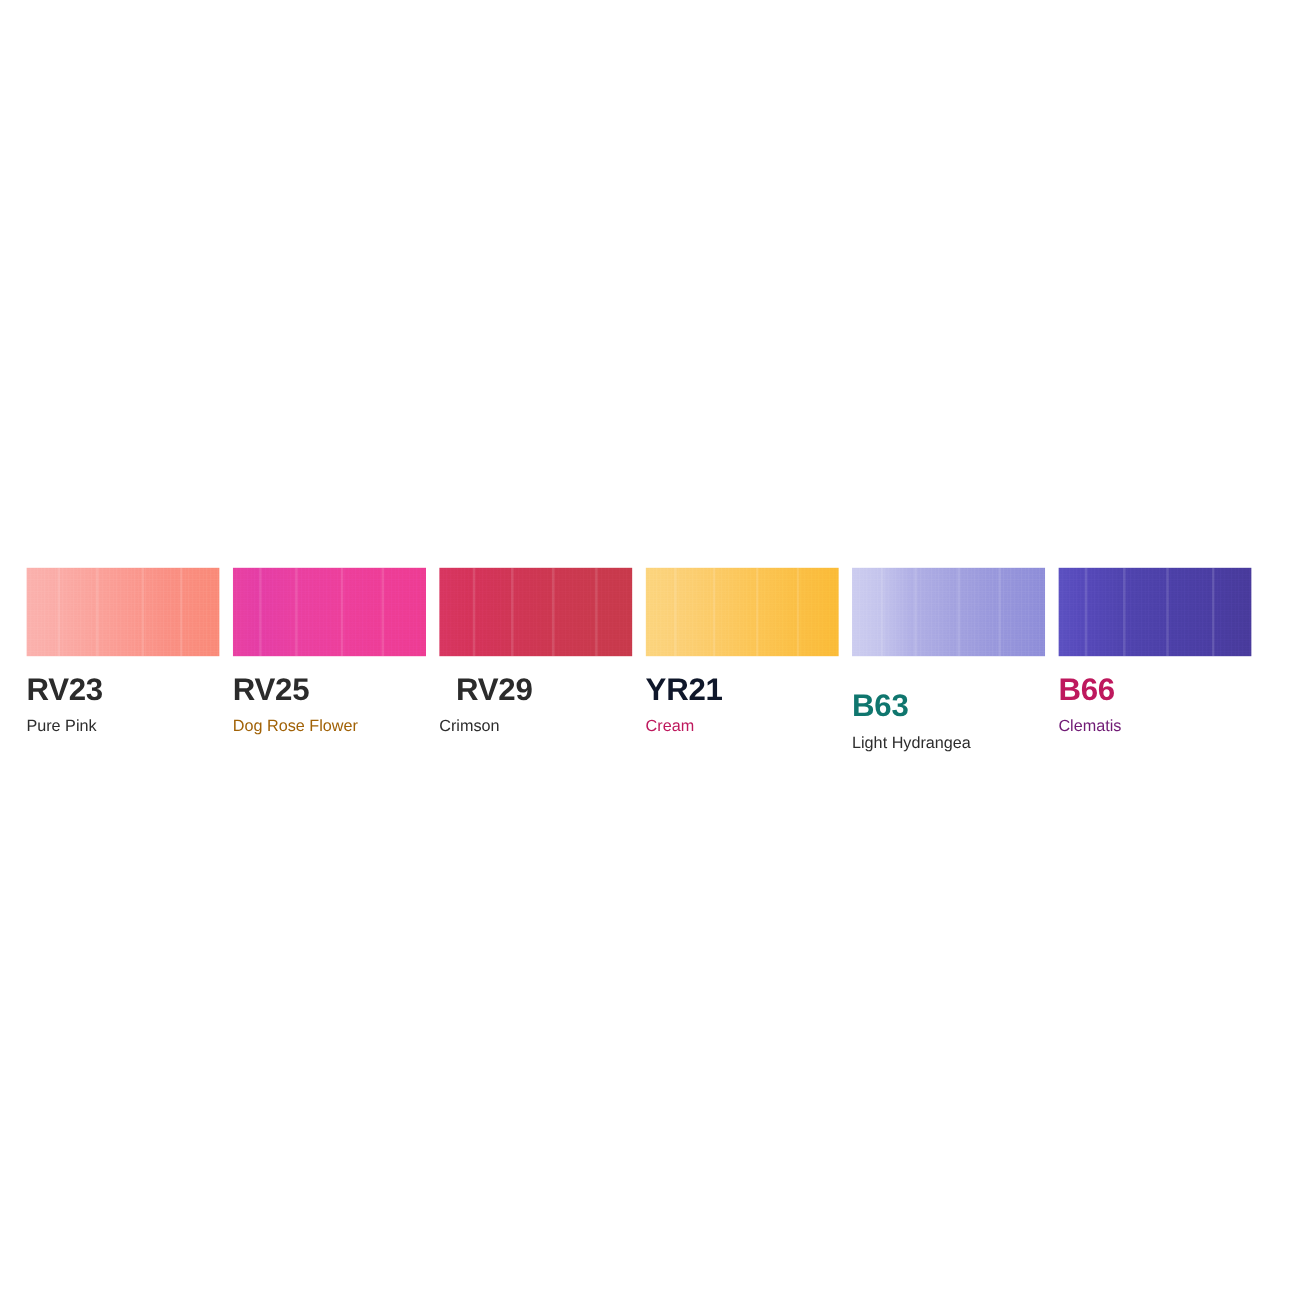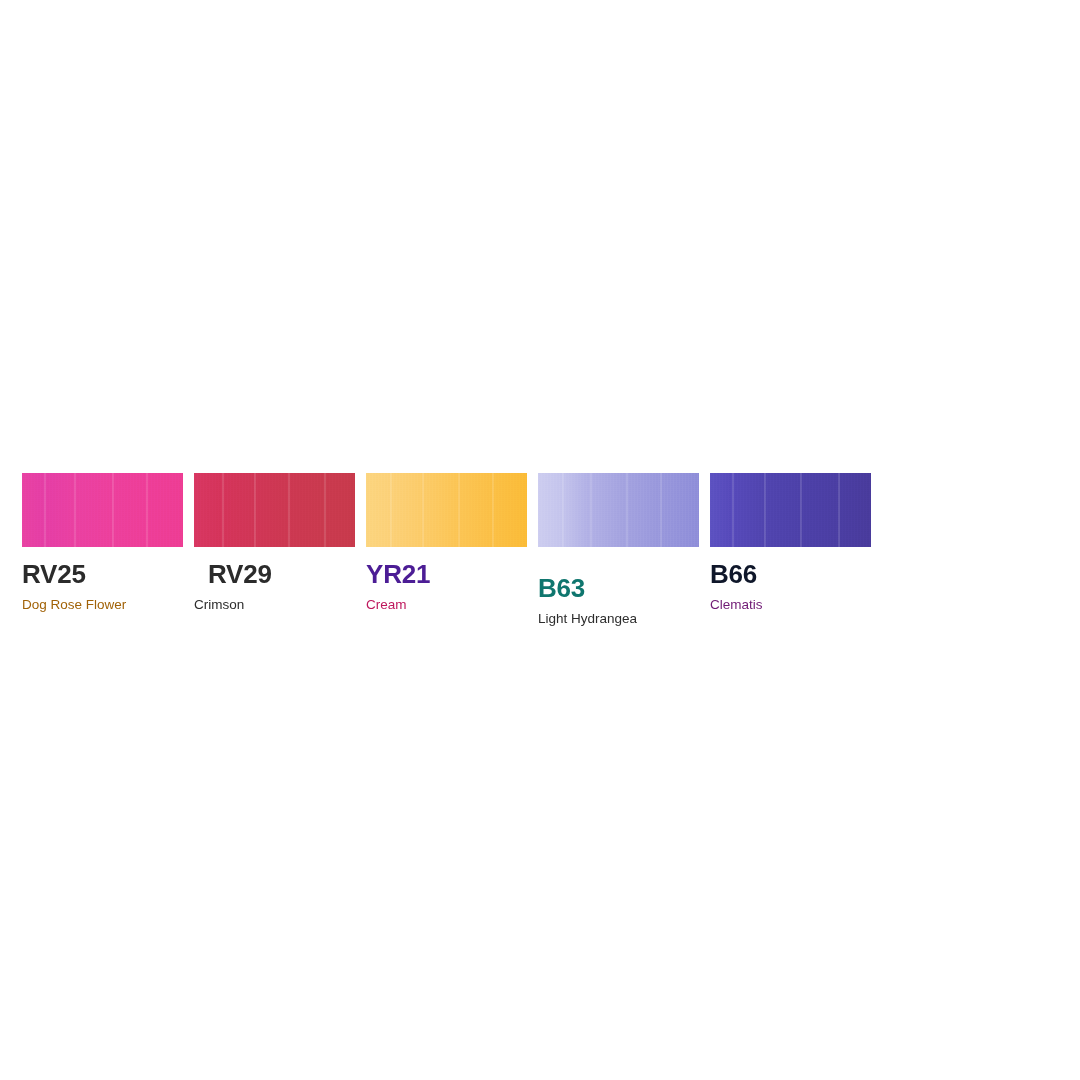--- a/index.html
+++ b/index.html
@@ -109,20 +109,34 @@
     white-space: nowrap;
   }
 </style>
 </head>
 <body>
 
 <div id="swatch-sheet" style="background: rgb(255, 255, 255);">
 
   <div id="swatch-row">
 
+    <div class="swatch-card">
+      <div class="swatch-chip">
+        <div class="chip-fill" style="background: linear-gradient(90deg, rgb(251, 178, 174) 0%, rgb(251, 172, 167) 17%, rgb(251, 164, 157) 33%, rgb(251, 154, 145) 52%, rgb(250, 144, 132) 73%, rgb(250, 138, 120) 100%);"></div>
+        <div class="chip-seams">
+          <span style="left:26px"></span>
+            <span style="left:58px"></span>
+            <span style="left:96px"></span>
+            <span style="left:128px"></span>
+        </div>
+        <div class="chip-grain"></div>
+      </div>
+      <div class="swatch-code" style="color: rgb(43, 43, 43);">RV23</div>
+      <div class="swatch-name" style="color: rgb(45, 45, 45);">Pure Pink</div>
+    </div>
 
     <div class="swatch-card">
       <div class="swatch-chip">
         <div class="chip-fill" style="background: linear-gradient(90deg, rgb(233, 65, 162) 0%, rgb(229, 61, 165) 14%, rgb(234, 64, 161) 32%, rgb(237, 63, 156) 55%, rgb(238, 61, 151) 78%, rgb(238, 60, 147) 100%);"></div>
         <div class="chip-seams">
           <span style="left:22px"></span>
             <span style="left:52px"></span>
             <span style="left:90px"></span>
             <span style="left:124px"></span>
         </div>
@@ -151,21 +165,21 @@
       <div class="swatch-chip">
         <div class="chip-fill" style="background: linear-gradient(90deg, rgb(252, 213, 126) 0%, rgb(252, 209, 120) 15%, rgb(252, 204, 106) 33%, rgb(252, 197, 84) 57%, rgb(251, 191, 68) 80%, rgb(251, 187, 55) 100%);"></div>
         <div class="chip-seams">
           <span style="left:24px"></span>
             <span style="left:56px"></span>
             <span style="left:92px"></span>
             <span style="left:126px"></span>
         </div>
         <div class="chip-grain"></div>
       </div>
-      <div class="swatch-code" style="color: #4c1d95;">YR21</div>
+      <div class="swatch-code" style="color: #0f172a;">YR21</div>
       <div class="swatch-name" style="color: #be185d;">Cream</div>
     </div>
 
     <div class="swatch-card">
       <div class="swatch-chip">
         <div class="chip-fill" style="background: linear-gradient(90deg, rgb(205, 205, 240) 0%, rgb(197, 197, 237) 14%, rgb(178, 177, 230) 30%, rgb(164, 163, 224) 52%, rgb(152, 151, 220) 76%, rgb(142, 141, 217) 100%);"></div>
         <div class="chip-seams">
           <span style="left:24px"></span>
             <span style="left:52px"></span>
             <span style="left:88px"></span>
@@ -181,18 +195,18 @@
       <div class="swatch-chip">
         <div class="chip-fill" style="background: linear-gradient(90deg, rgb(92, 81, 193) 0%, rgb(86, 73, 186) 13%, rgb(80, 68, 175) 32%, rgb(76, 64, 168) 56%, rgb(74, 61, 162) 80%, rgb(72, 58, 155) 100%);"></div>
         <div class="chip-seams">
           <span style="left:22px"></span>
             <span style="left:54px"></span>
             <span style="left:90px"></span>
             <span style="left:128px"></span>
         </div>
         <div class="chip-grain"></div>
       </div>
-      <div class="swatch-code" style="color: #0f172a;">B66</div>
+      <div class="swatch-code" style="color: #be185d;">B66</div>
       <div class="swatch-name" style="color: #701a75;">Clematis</div>
     </div>
 
   </div>
 </div>
 
 </body></html>

